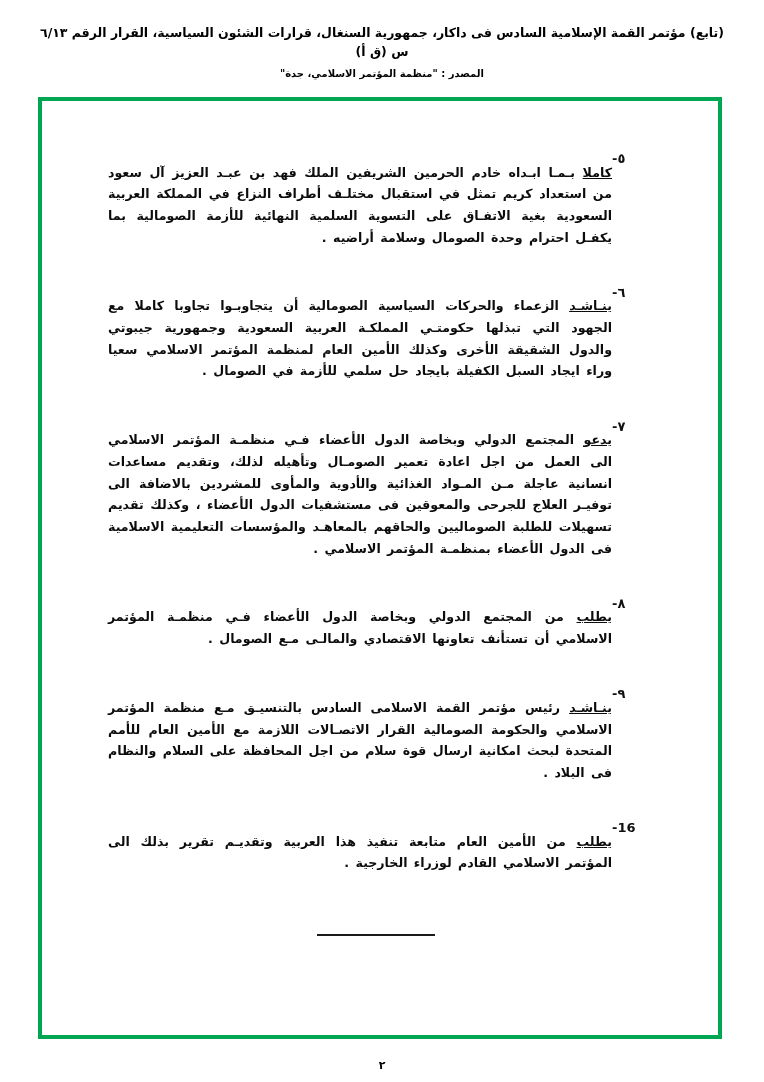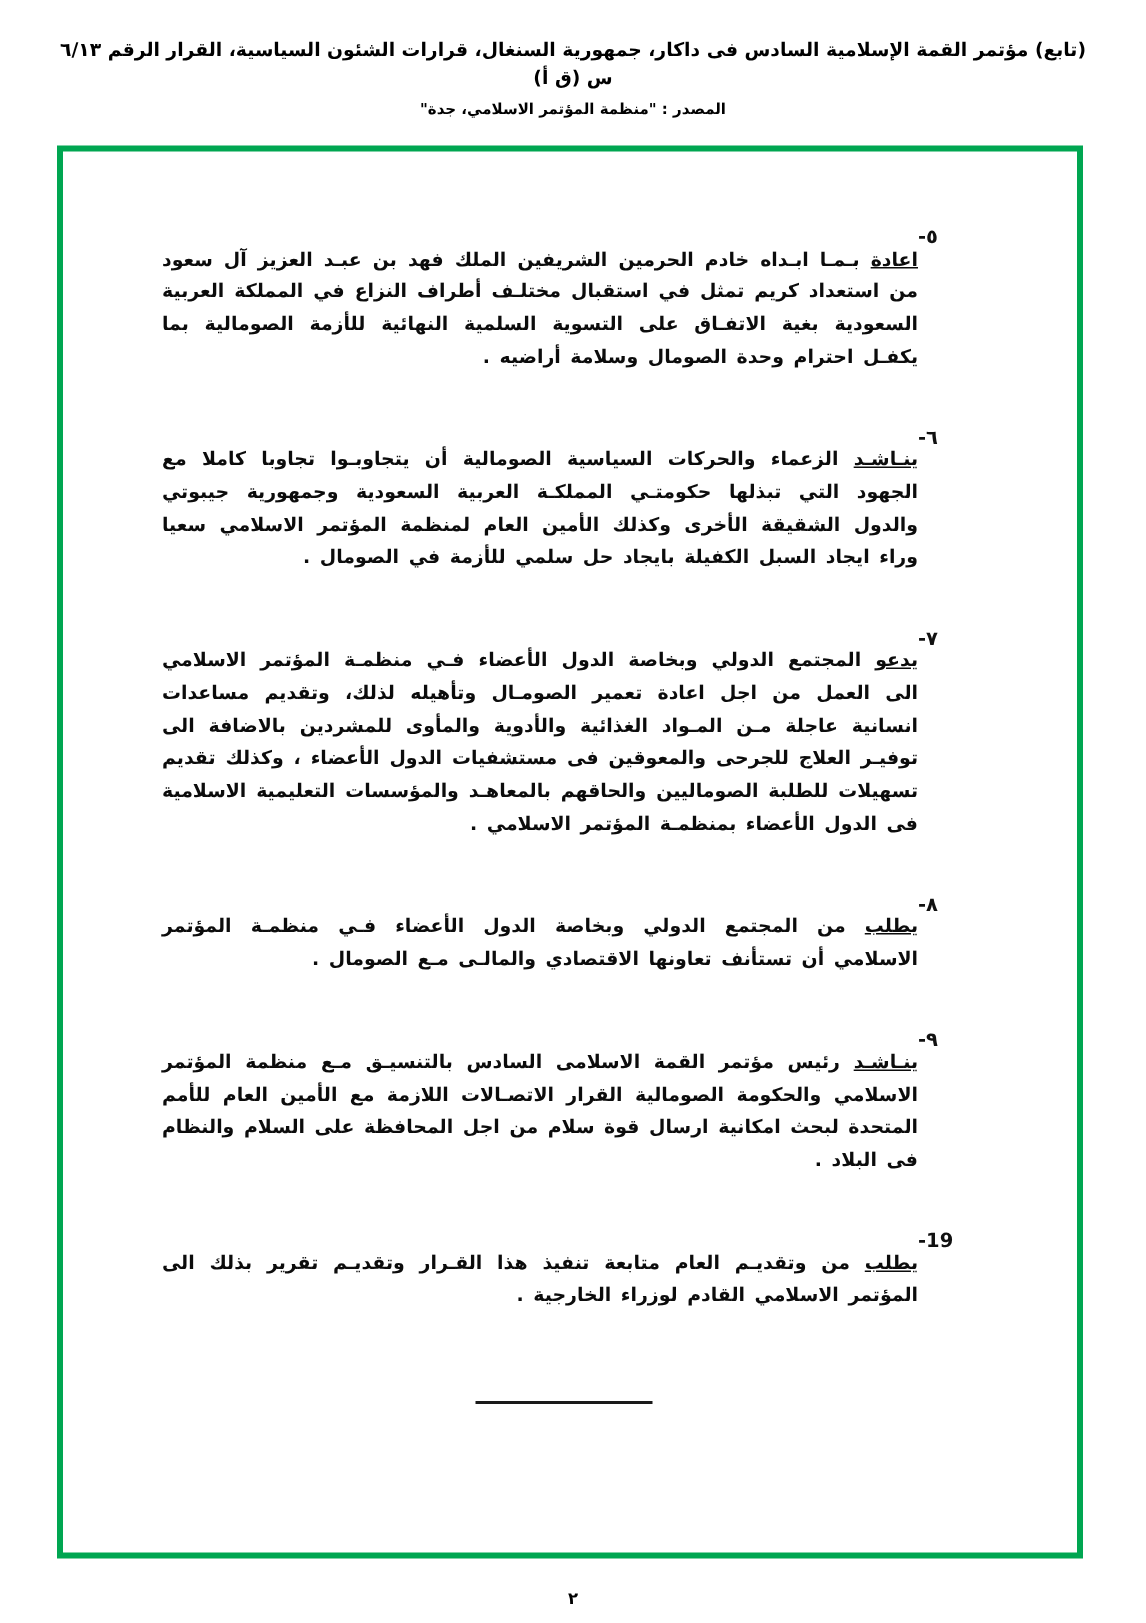--- a/index.html
+++ b/index.html
@@ -136,21 +136,21 @@
   <div class="header-line">(تابع) مؤتمر القمة الإسلامية السادس فى داكار، جمهورية السنغال، قرارات الشئون السياسية، القرار الرقم ٦/١٣ س (ق أ)</div>
   <div class="source-line">المصدر : "منظمة المؤتمر الاسلامي، جدة"</div>
 </div>
 
 <div class="page-frame">
   <div class="page-inner">
 
     <div class="clause c5">
       <div class="clause-number">٥-</div>
       <div class="clause-body">
-        <p class="clause-text"><span class="lead">اعادة</span><span> بـمـا ابـداه خادم الحرمين الشريفين الملك فهد بن عبـد العزيز آل سعود من استعداد كريم تمثل في استقبال مختلـف أطراف النزاع في المملكة العربية السعودية بغية الاتفـاق على التسوية السلمية النهائية للأزمة الصومالية بما يكفـل احترام وحدة الصومال وسلامة أراضيه .</span></p>
+        <p class="clause-text"><span class="lead">كاملا</span><span> بـمـا ابـداه خادم الحرمين الشريفين الملك فهد بن عبـد العزيز آل سعود من استعداد كريم تمثل في استقبال مختلـف أطراف النزاع في المملكة العربية السعودية بغية الاتفـاق على التسوية السلمية النهائية للأزمة الصومالية بما يكفـل احترام وحدة الصومال وسلامة أراضيه .</span></p>
       </div>
     </div>
 
     <div class="clause c6">
       <div class="clause-number">٦-</div>
       <div class="clause-body">
         <p class="clause-text"><span class="lead">ينـاشـد</span><span> الزعماء والحركات السياسية الصومالية أن يتجاوبـوا تجاوبا كاملا مع الجهود التي تبذلها حكومتـي المملكـة العربية السعودية وجمهورية جيبوتي والدول الشقيقة الأخرى وكذلك الأمين العام لمنظمة المؤتمر الاسلامي سعيا وراء ايجاد السبل الكفيلة بايجاد حل سلمي للأزمة في الصومال .</span></p>
       </div>
     </div>
 
@@ -169,23 +169,23 @@
     </div>
 
     <div class="clause c9">
       <div class="clause-number">٩-</div>
       <div class="clause-body">
         <p class="clause-text"><span class="lead">ينـاشـد</span><span> رئيس مؤتمر القمة الاسلامى السادس بالتنسيـق مـع منظمة المؤتمر الاسلامي والحكومة الصومالية القرار الاتصـالات اللازمة مع الأمين العام للأمم المتحدة لبحث امكانية ارسال قوة سلام من اجل المحافظة على السلام والنظام فى البلاد .</span></p>
       </div>
     </div>
 
     <div class="clause c10">
-      <div class="clause-number">19-</div>
+      <div class="clause-number">16-</div>
       <div class="clause-body">
-        <p class="clause-text"><span class="lead">يطلب</span><span> من وتقديـم العام متابعة تنفيذ هذا القـرار وتقديـم تقرير بذلك الى المؤتمر الاسلامي القادم لوزراء الخارجية .</span></p>
+        <p class="clause-text"><span class="lead">يطلب</span><span> من الأمين العام متابعة تنفيذ هذا العربية وتقديـم تقرير بذلك الى المؤتمر الاسلامي القادم لوزراء الخارجية .</span></p>
       </div>
     </div>
 
     <div class="separator-wrap">
       <span class="separator"></span>
     </div>
 
   </div>
 </div>
 

